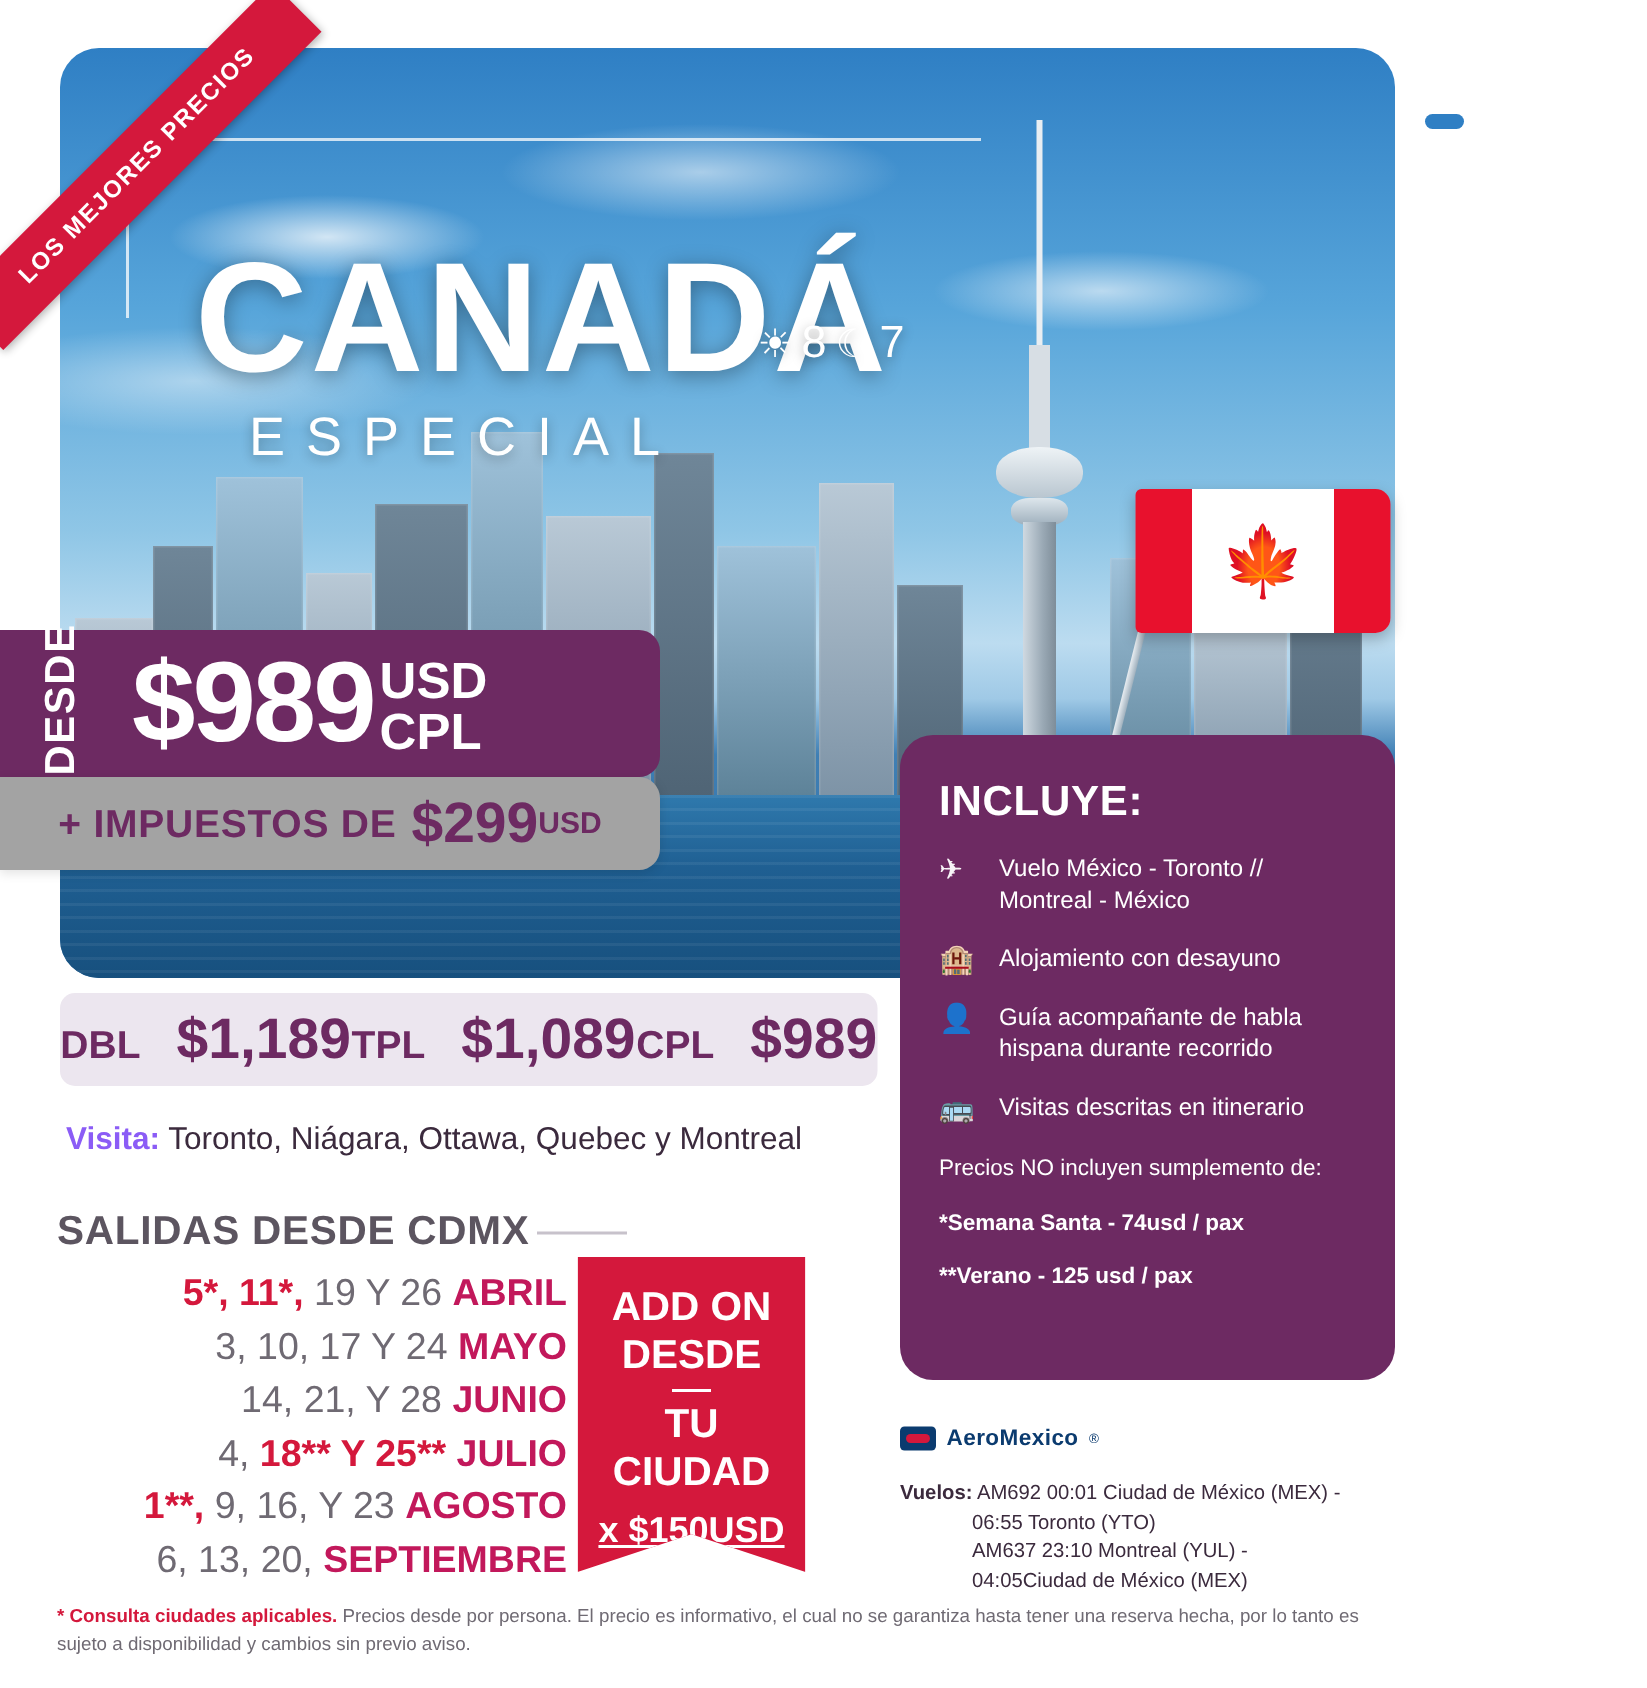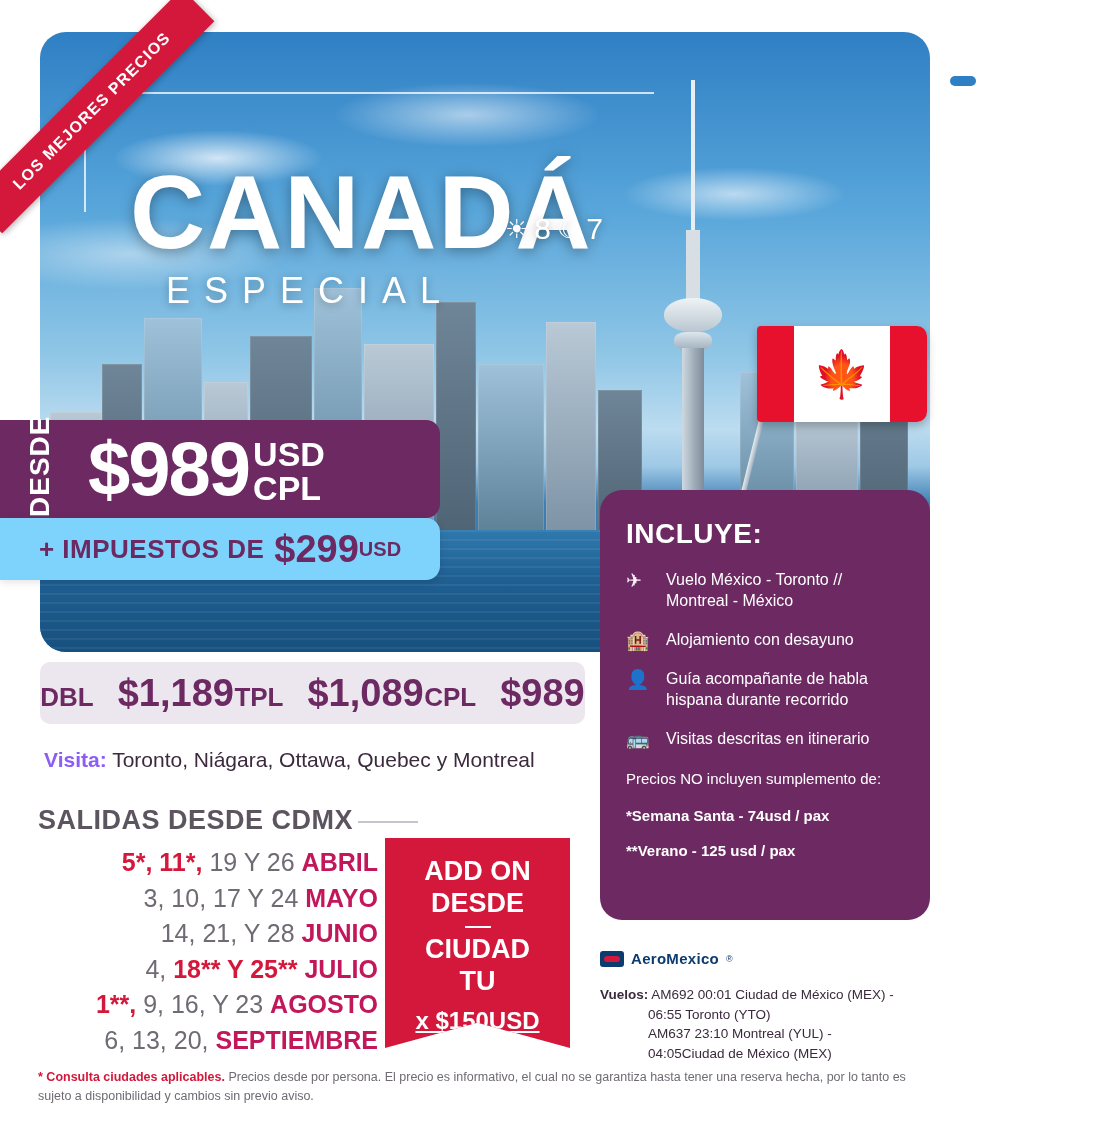--- a/index.html
+++ b/index.html
@@ -158,21 +158,21 @@
     transform:rotate(-90deg); margin-left:-8px; width:96px; text-align:center;
   }
   #priceBox .amount {
     color:#fff; font-weight:bold; font-size:76px; line-height:.96; letter-spacing:-2px;
   }
   #priceBox .unit {
     color:#fff; font-weight:bold; font-size:34px; line-height:1; margin-left:4px; margin-top:4px;
   }
   #taxBox {
     position:absolute; left:0; top:518px; width:440px; height:62px;
-    background:#7dd3fc; border-radius:0 14px 14px 0;
+    background:#a3a3a3; border-radius:0 14px 14px 0;
     display:flex; align-items:center; justify-content:center;
     box-shadow:0 2px 8px rgba(0,0,0,.12);
   }
   #taxBox .t1 { color:#6d2a62; font-weight:bold; font-size:26px; letter-spacing:.5px; }
   #taxBox .t2 { color:#6d2a62; font-weight:bold; font-size:38px; margin-left:10px; }
   #taxBox .t3 { color:#6d2a62; font-weight:bold; font-size:20px; }
 
   
   #occ {
     position:absolute; left:40px; top:662px; width:545px; height:62px;
@@ -201,21 +201,21 @@
   #salidas {
     position:absolute; left:38px; top:845px; width:340px;
     text-align:right; line-height:1.42;
   }
   #salidas .row { font-size:25px; color:#6f6a73; }
   #salidas .row .red { color:#d4183c; font-weight:bold; }
   #salidas .row .mon { color:#c2185b; font-weight:bold; }
 
   
   #addon {
-    position:absolute; left:385px; top:838px; width:185px; height:210px;
+    position:absolute; left:385px; top:838px; width:152px; height:210px;
     background:#d4183c; color:#fff; text-align:center;
     clip-path: polygon(0 0, 100% 0, 100% 100%, 50% 88%, 0 100%);
     padding-top:18px;
   }
   #addon .l { font-size:27px; font-weight:bold; line-height:1.18; }
   #addon .sep { width:26px; height:2px; background:#fff; margin:6px auto; }
   #addon .price { font-size:24px; font-weight:bold; margin-top:10px;text-decoration:underline; }
 
   
   #incluye {
@@ -380,22 +380,22 @@
   </div>
   <div class="row">
     <span class="red"></span><span>6, 13, 20, </span><span class="mon">SEPTIEMBRE</span>
   </div>
 </div>
 
 <div id="addon">
   <div class="l">ADD ON</div>
   <div class="l">DESDE</div>
   <div class="sep"></div>
+  <div class="l">TU</div>
   <div class="l">CIUDAD</div>
-  <div class="l">TU</div>
   <div class="price">x $150USD</div>
 </div>
 
 <div id="incluye">
   <h3>INCLUYE:</h3>
 
   <div class="item">
     <span class="ico">✈</span>
     <span class="txt">Vuelo México - Toronto // Montreal - México</span>
   </div>

